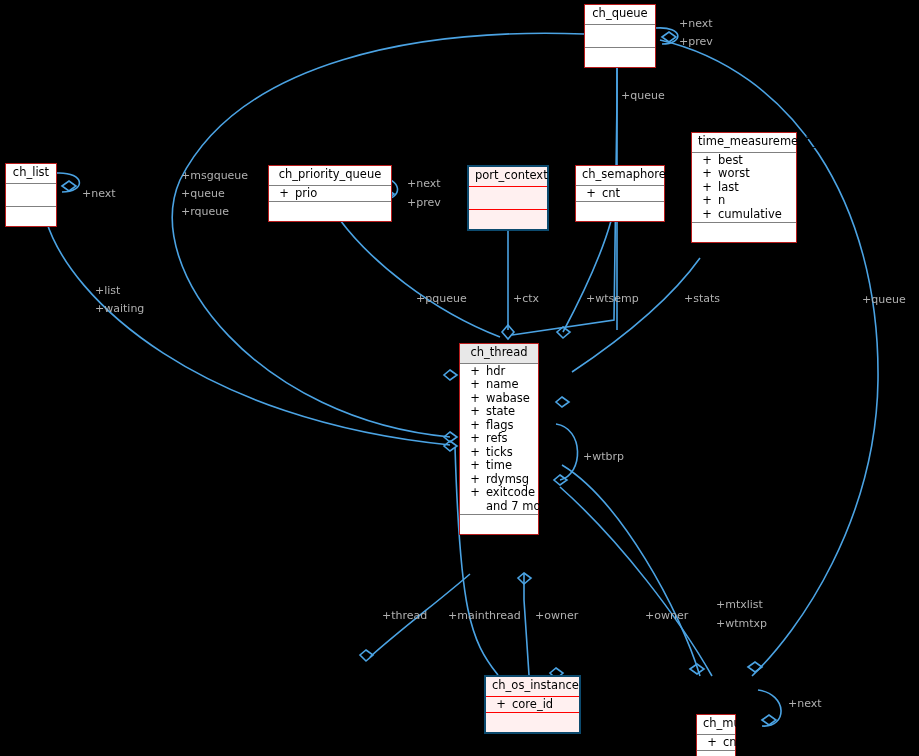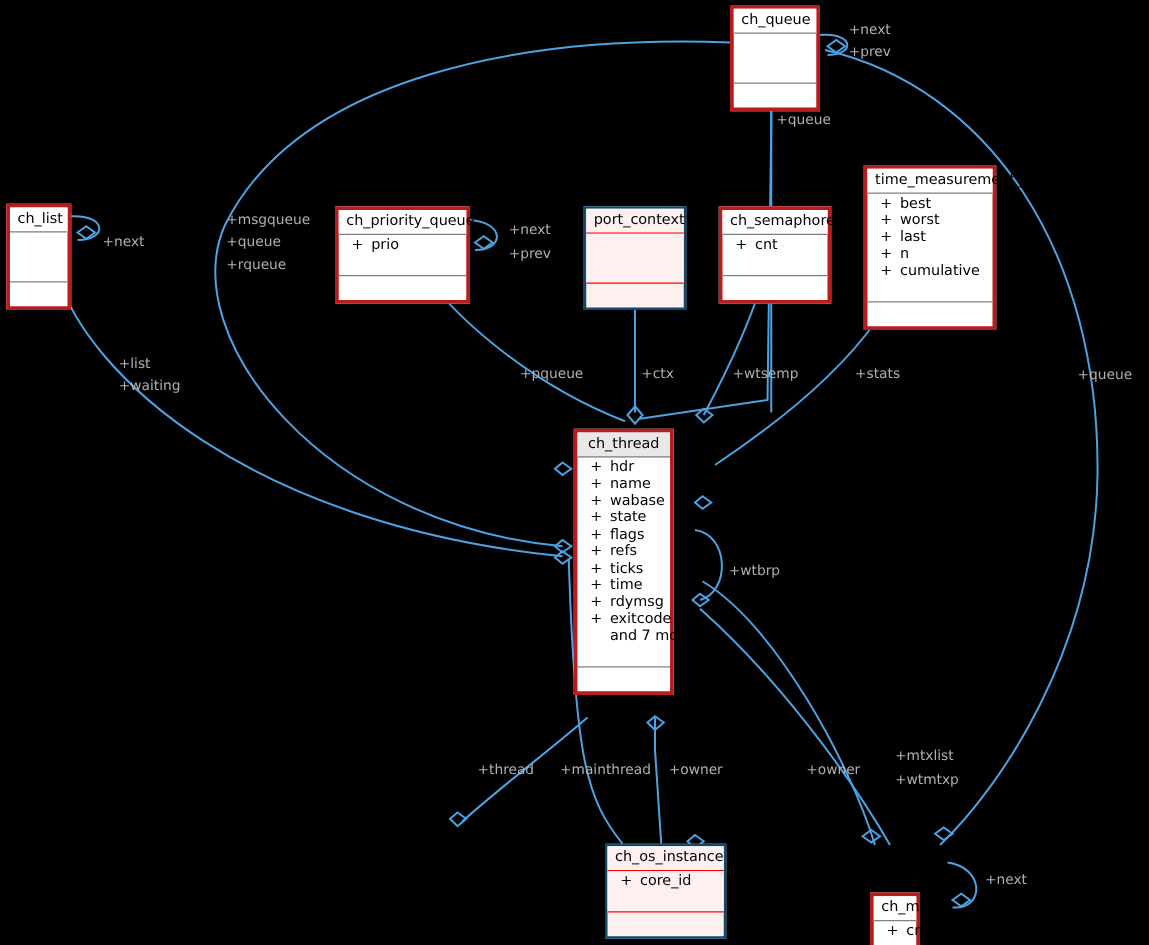--- a/index.html
+++ b/index.html
@@ -7,38 +7,38 @@
     position:relative;
     width:919px;height:756px;
     background:#000000;
     overflow:hidden;
     font-family:"DejaVu Sans", sans-serif;
   }
   svg#edges{position:absolute;left:0;top:0;width:919px;height:756px;}
   .umlbox{
     position:absolute;
     box-sizing:border-box;
-    border:3px solid #b91c1c;
+    border:1px solid #b91c1c;
     background:#ffffff;
     font-size:11.5px;
     color:#000000;
     line-height:1.0;
   }
   .umlbox .title{
     text-align:center;
     padding:3px 6px 4px 6px;
     border-bottom:1px solid #808080;
     background:#ffffff;
     white-space:nowrap;
     font-size:11.5px;
   }
   .umlbox.titleshade .title{background:#e8e8e8;}
   .umlbox .attrs{
     border-bottom:1px solid #808080;
-    padding:1px 0 18px 0;
+    padding:1px 0 1px 0;
   }
   .umlbox .attrs.empty{height:20px;}
   .umlbox .foot{height:19px;}
   .attrrow{
     display:block;
     white-space:nowrap;
     padding:1px 4px 1px 4px;
     font-size:11.5px;
   }
   .attrrow .vis{display:inline-block;width:22px;text-align:center;}
@@ -133,21 +133,21 @@
     <div class="attrs empty"></div>
     <div class="foot"></div>
   </div>
 
   <div class="umlbox" style="left:5px;top:163px;width:52px;">
     <div class="title">ch_list</div>
     <div class="attrs empty"></div>
     <div class="foot"></div>
   </div>
 
-  <div class="umlbox" style="left:268px;top:165px;width:108px;">
+  <div class="umlbox" style="left:268px;top:165px;width:124px;">
     <div class="title">ch_priority_queue</div>
     <div class="attrs">
       <span class="attrrow">
         <span class="vis">+</span><span class="nm">prio</span>
       </span>
     </div>
     <div class="foot"></div>
   </div>
 
   <div class="umlbox red" style="left:467px;top:165px;width:82px;">

